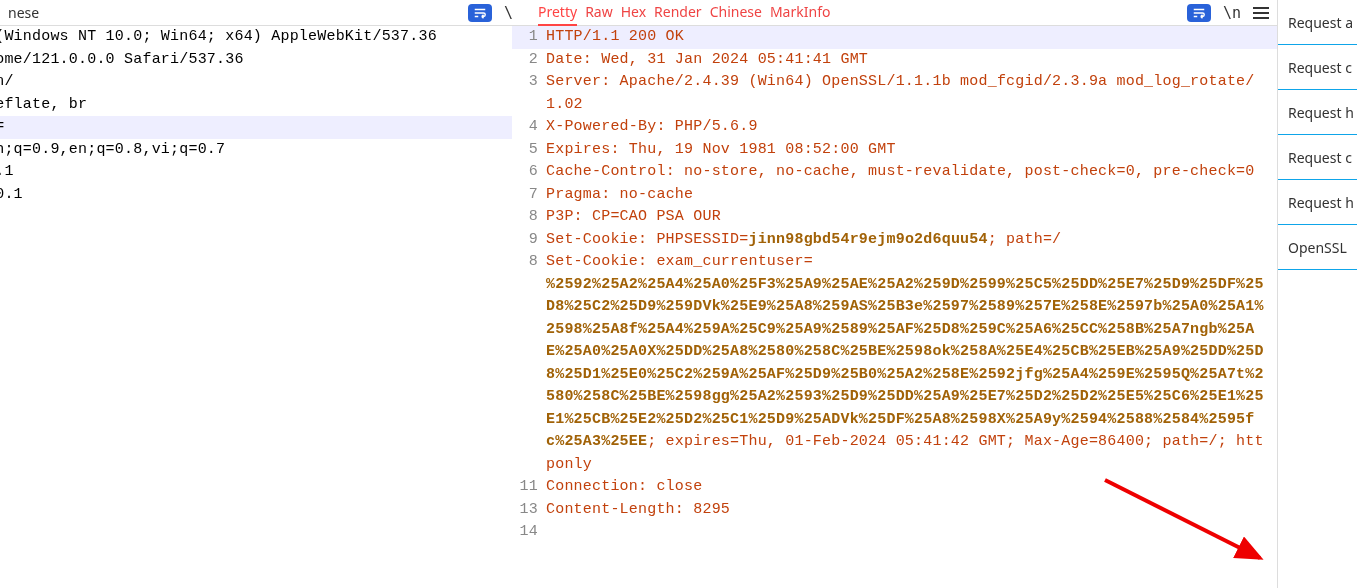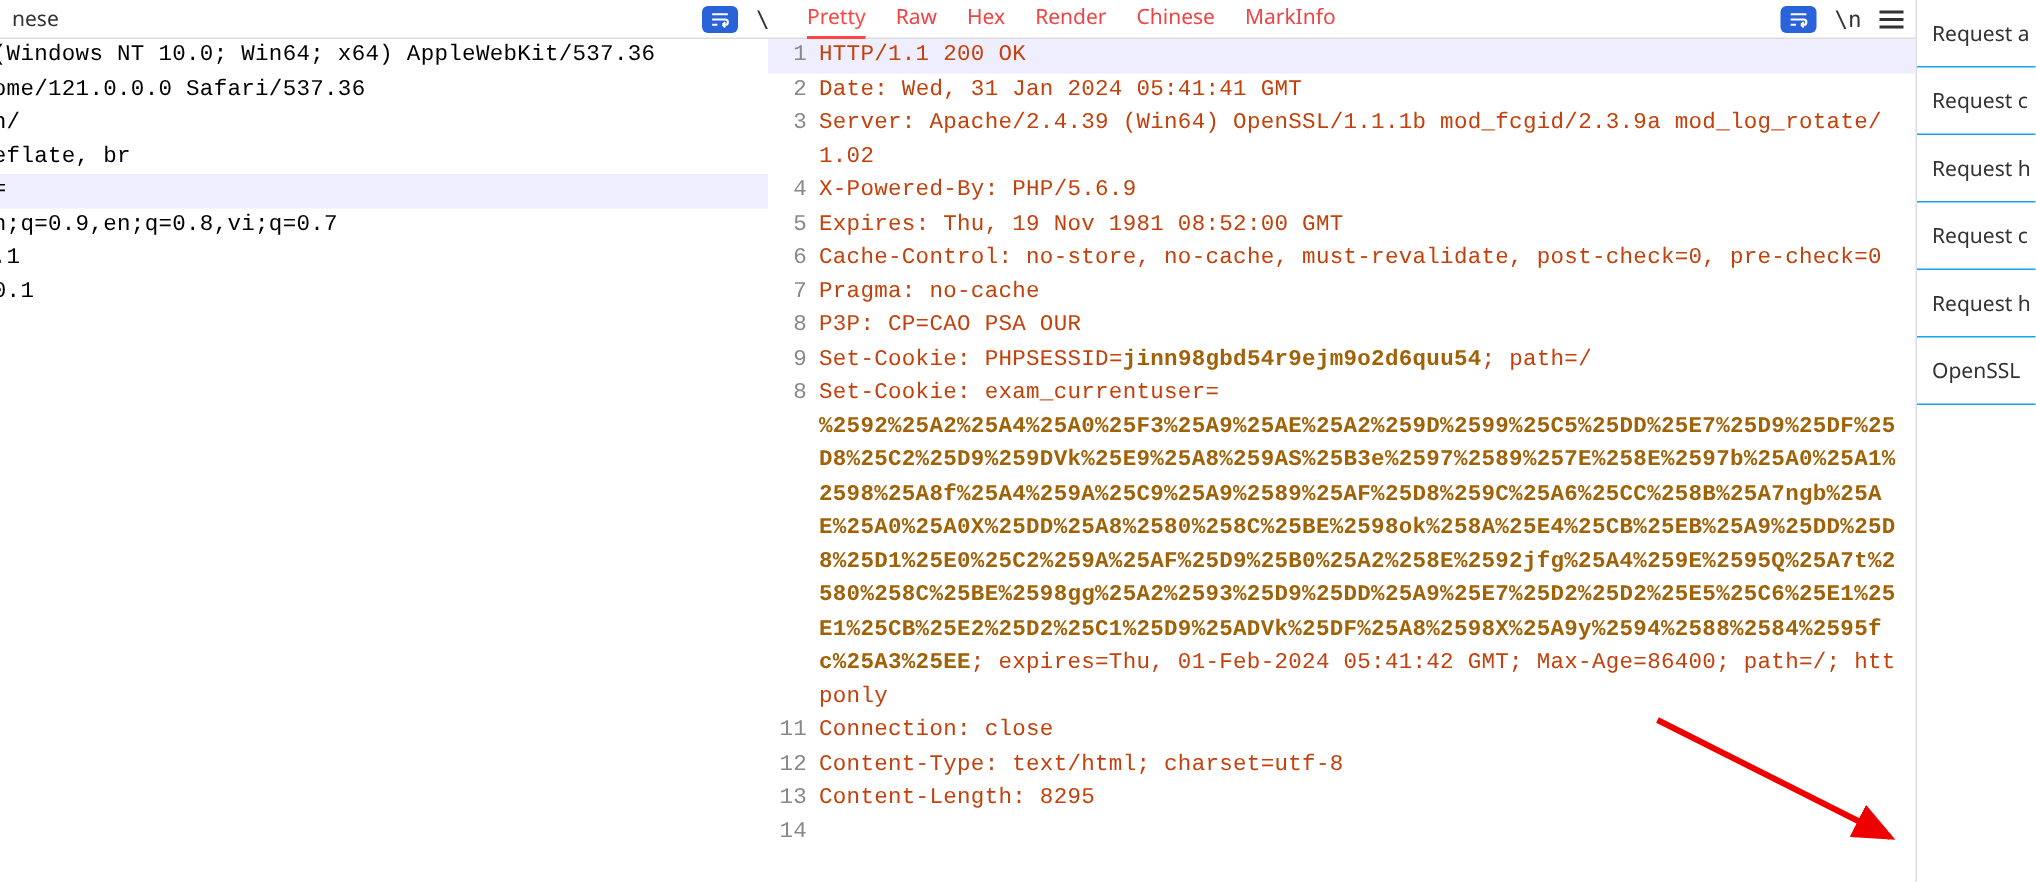--- a/index.html
+++ b/index.html
@@ -28,21 +28,21 @@
   align-items: center;
   border-bottom: 1px solid #ddd;
   padding: 0 8px;
   gap: 10px;
   font-family: system-ui, sans-serif;
   font-size: 14px;
   color: #333;
 }
 .tabs {
   display: flex;
-  gap: 20px;
+  gap: 8px;
   padding-left: 18px;
 }
 .tab { cursor: pointer; color: #ef4444; padding: 3px 0; }
 .tab.active { color: #f44; border-bottom: 2px solid #f44; }
 .tb-icons { margin-left: auto; display: flex; gap: 12px; align-items: center; }
 .tb-btn {
   width: 24px; height: 18px; border-radius: 4px;
   background: #2962d9; display: flex; align-items: center; justify-content: center;
 }
 .tb-btn svg { width: 14px; height: 14px; }
@@ -161,21 +161,20 @@
         <div class="line"><span class="ln">3</span><span class="lc"><span class="hk">Server</span><span class="hv">: Apache/2.4.39 (Win64) OpenSSL/1.1.1b mod_fcgid/2.3.9a mod_log_rotate/1.02</span></span></div>
         <div class="line"><span class="ln">4</span><span class="lc"><span class="hk">X-Powered-By</span><span class="hv">: PHP/5.6.9</span></span></div>
         <div class="line"><span class="ln">5</span><span class="lc"><span class="hk">Expires</span><span class="hv">: Thu, 19 Nov 1981 08:52:00 GMT</span></span></div>
         <div class="line"><span class="ln">6</span><span class="lc"><span class="hk">Cache-Control</span><span class="hv">: no-store, no-cache, must-revalidate, post-check=0, pre-check=0</span></span></div>
         <div class="line"><span class="ln">7</span><span class="lc"><span class="hk">Pragma</span><span class="hv">: no-cache</span></span></div>
         <div class="line"><span class="ln">8</span><span class="lc"><span class="hk">P3P</span><span class="hv">: CP=CAO PSA OUR</span></span></div>
         <div class="line"><span class="ln">9</span><span class="lc"><span class="hk">Set-Cookie</span><span class="hv">: </span><span class="hk">PHPSESSID</span><span class="hv">=</span><span class="ck">jinn98gbd54r9ejm9o2d6quu54</span><span class="hv">; path=/</span></span></div>
         <div class="line"><span class="ln">8</span><span class="lc"><span class="hk">Set-Cookie</span><span class="hv">: </span><span class="hk">exam_currentuser</span><span class="hv">=
 </span><span class="ck">%2592%25A2%25A4%25A0%25F3%25A9%25AE%25A2%259D%2599%25C5%25DD%25E7%25D9%25DF%25D8%25C2%25D9%259DVk%25E9%25A8%259AS%25B3e%2597%2589%257E%258E%2597b%25A0%25A1%2598%25A8f%25A4%259A%25C9%25A9%2589%25AF%25D8%259C%25A6%25CC%258B%25A7ngb%25AE%25A0%25A0X%25DD%25A8%2580%258C%25BE%2598ok%258A%25E4%25CB%25EB%25A9%25DD%25D8%25D1%25E0%25C2%259A%25AF%25D9%25B0%25A2%258E%2592jfg%25A4%259E%2595Q%25A7t%2580%258C%25BE%2598gg%25A2%2593%25D9%25DD%25A9%25E7%25D2%25D2%25E5%25C6%25E1%25E1%25CB%25E2%25D2%25C1%25D9%25ADVk%25DF%25A8%2598X%25A9y%2594%2588%2584%2595fc%25A3%25EE</span><span class="hv">; expires=Thu, 01-Feb-2024 05:41:42 GMT; Max-Age=86400; path=/; httponly</span></span></div>
         <div class="line"><span class="ln">11</span><span class="lc"><span class="hk">Connection</span><span class="hv">: close</span></span></div>
-        <div class="line"><span class="ln">12</span><span class="lc"><span class="hk">Content-Type</span><span class="hv">: text/html; charset=utf-8</span></span></div>
         <div class="line"><span class="ln">13</span><span class="lc"><span class="hk">Content-Length</span><span class="hv">: 8295</span></span></div>
         <div class="line"><span class="ln">14</span><span class="lc"><span class="hv"></span></span></div>
       </div>
   </div>
 </div>
 
 <div class="pane pane-side">
   <div id="side-items">
       <div class="sidebar-item">Request a</div>
       <div class="sidebar-item">Request c</div>

